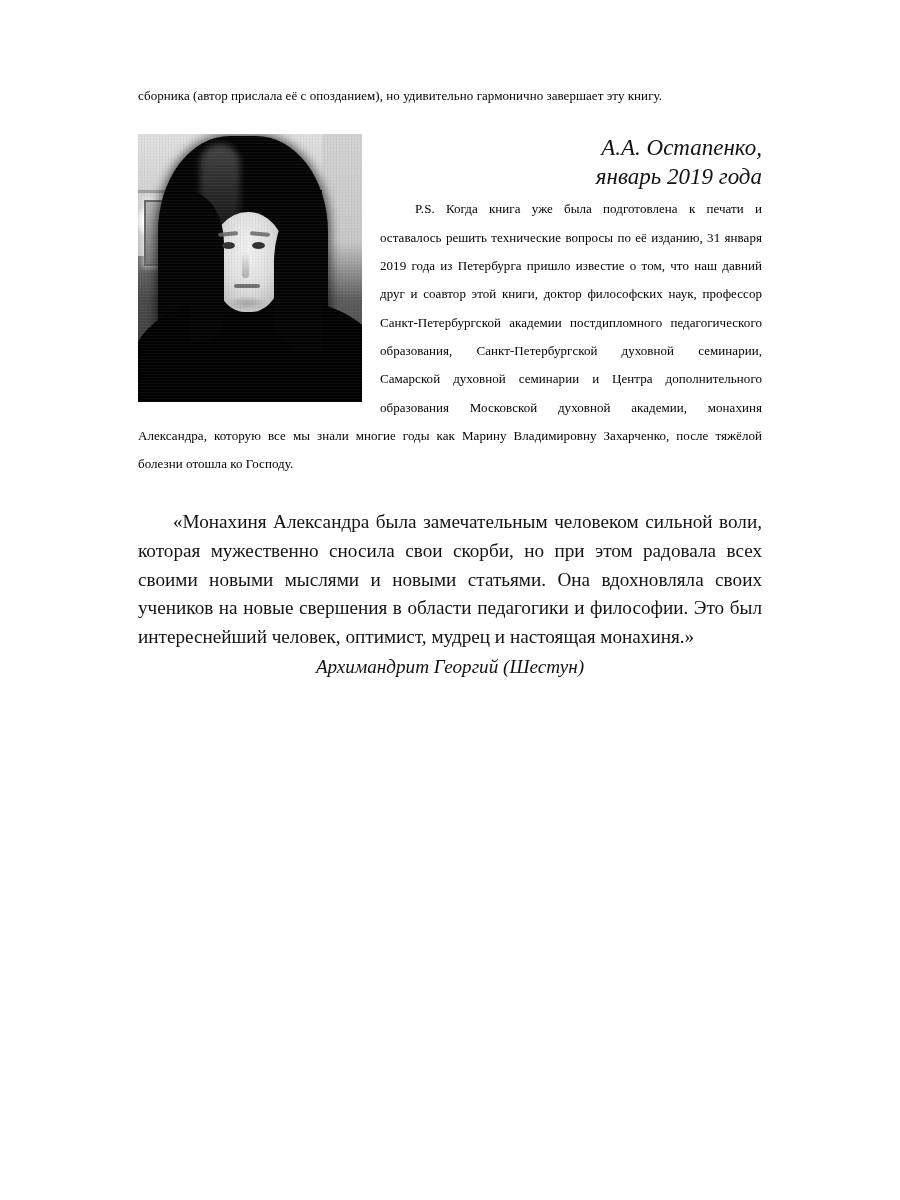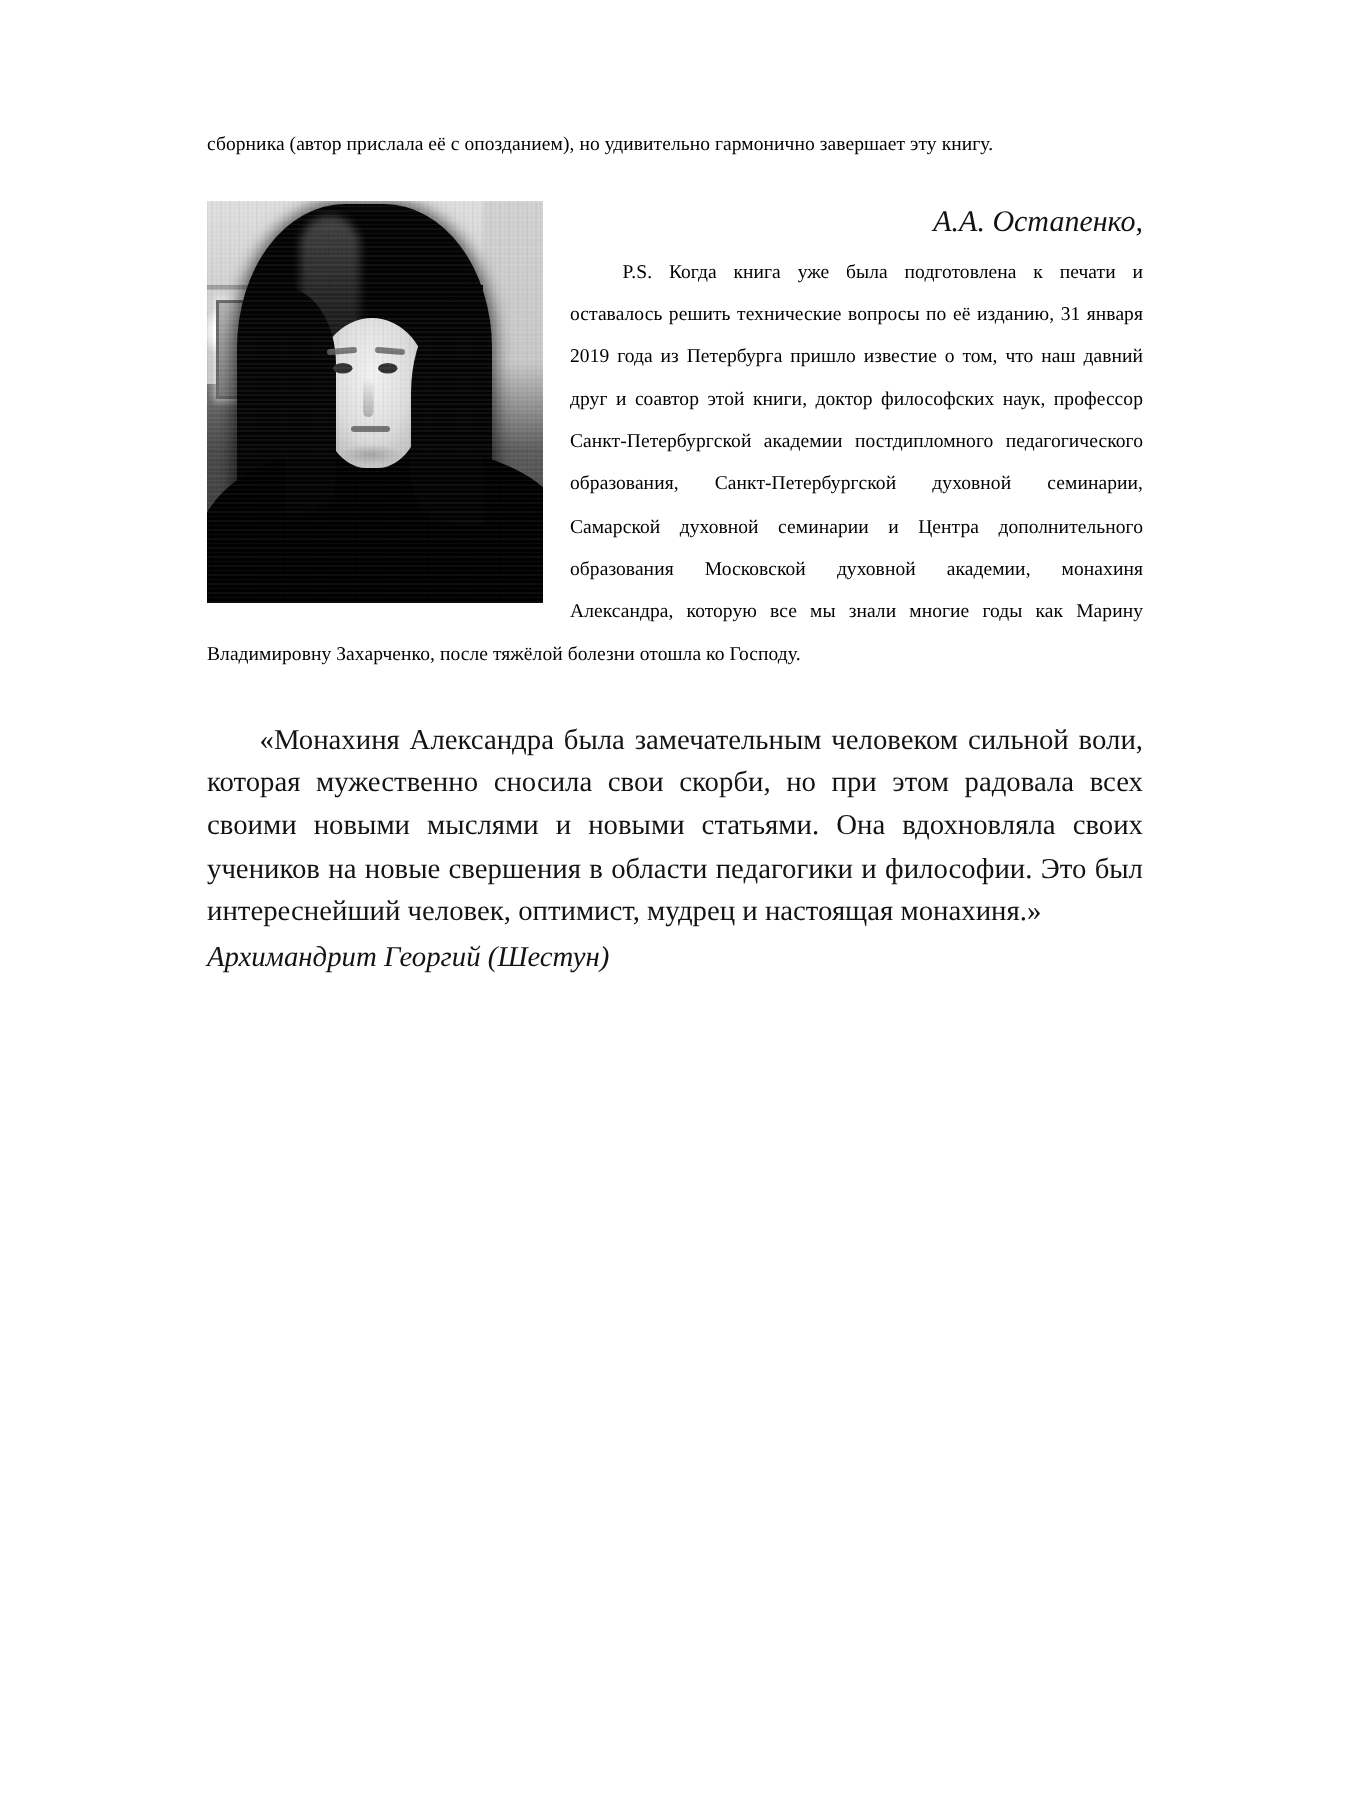--- a/index.html
+++ b/index.html
@@ -219,21 +219,21 @@
   }
 
   
   .signature {
     float: right;
     width: 372px;
     margin-top: 24px;
     margin-bottom: 4px;
     text-align: right;
     font-style: italic;
-    font-size: 20px;
+    font-size: 23px;
     line-height: 28.6px;
     color: #131313;
   }
   .signature div { white-space: nowrap; }
 
   .clearer { clear: both; height: 0; }
 
   
   .quote-block {
     margin-top: 30px;
@@ -241,39 +241,40 @@
     line-height: 28.6px;
     text-align: justify;
     color: #131313;
   }
   .quote-block p {
     margin: 0;
     text-indent: 35px;
   }
   .quote-attrib {
     margin-top: 2px;
-    text-align: left;
+    text-align: center;
     font-style: italic;
     font-size: 19.2px;
     line-height: 28.6px;
     color: #131313;
   }
 </style>
 </head>
 <body>
 
 <div class="page">
 
   <div class="text-column">
 
     <p class="body">сборника (автор прислала её с опозданием), но удиви­тельно гармонично завершает эту книгу.</p>
 
 
     <div class="signature">
       <div>А.А. Остапенко,</div>
+      <div>январь 2019 года</div>
     </div>
 
     <div class="photo">
       <div class="bg-upper"></div>
       <div class="bg-rail"></div>
       <div class="bg-lower"></div>
       <div class="wall-right"></div>
       <div class="glow"></div>
       <div class="frame"></div>
       <div class="veil"></div>

